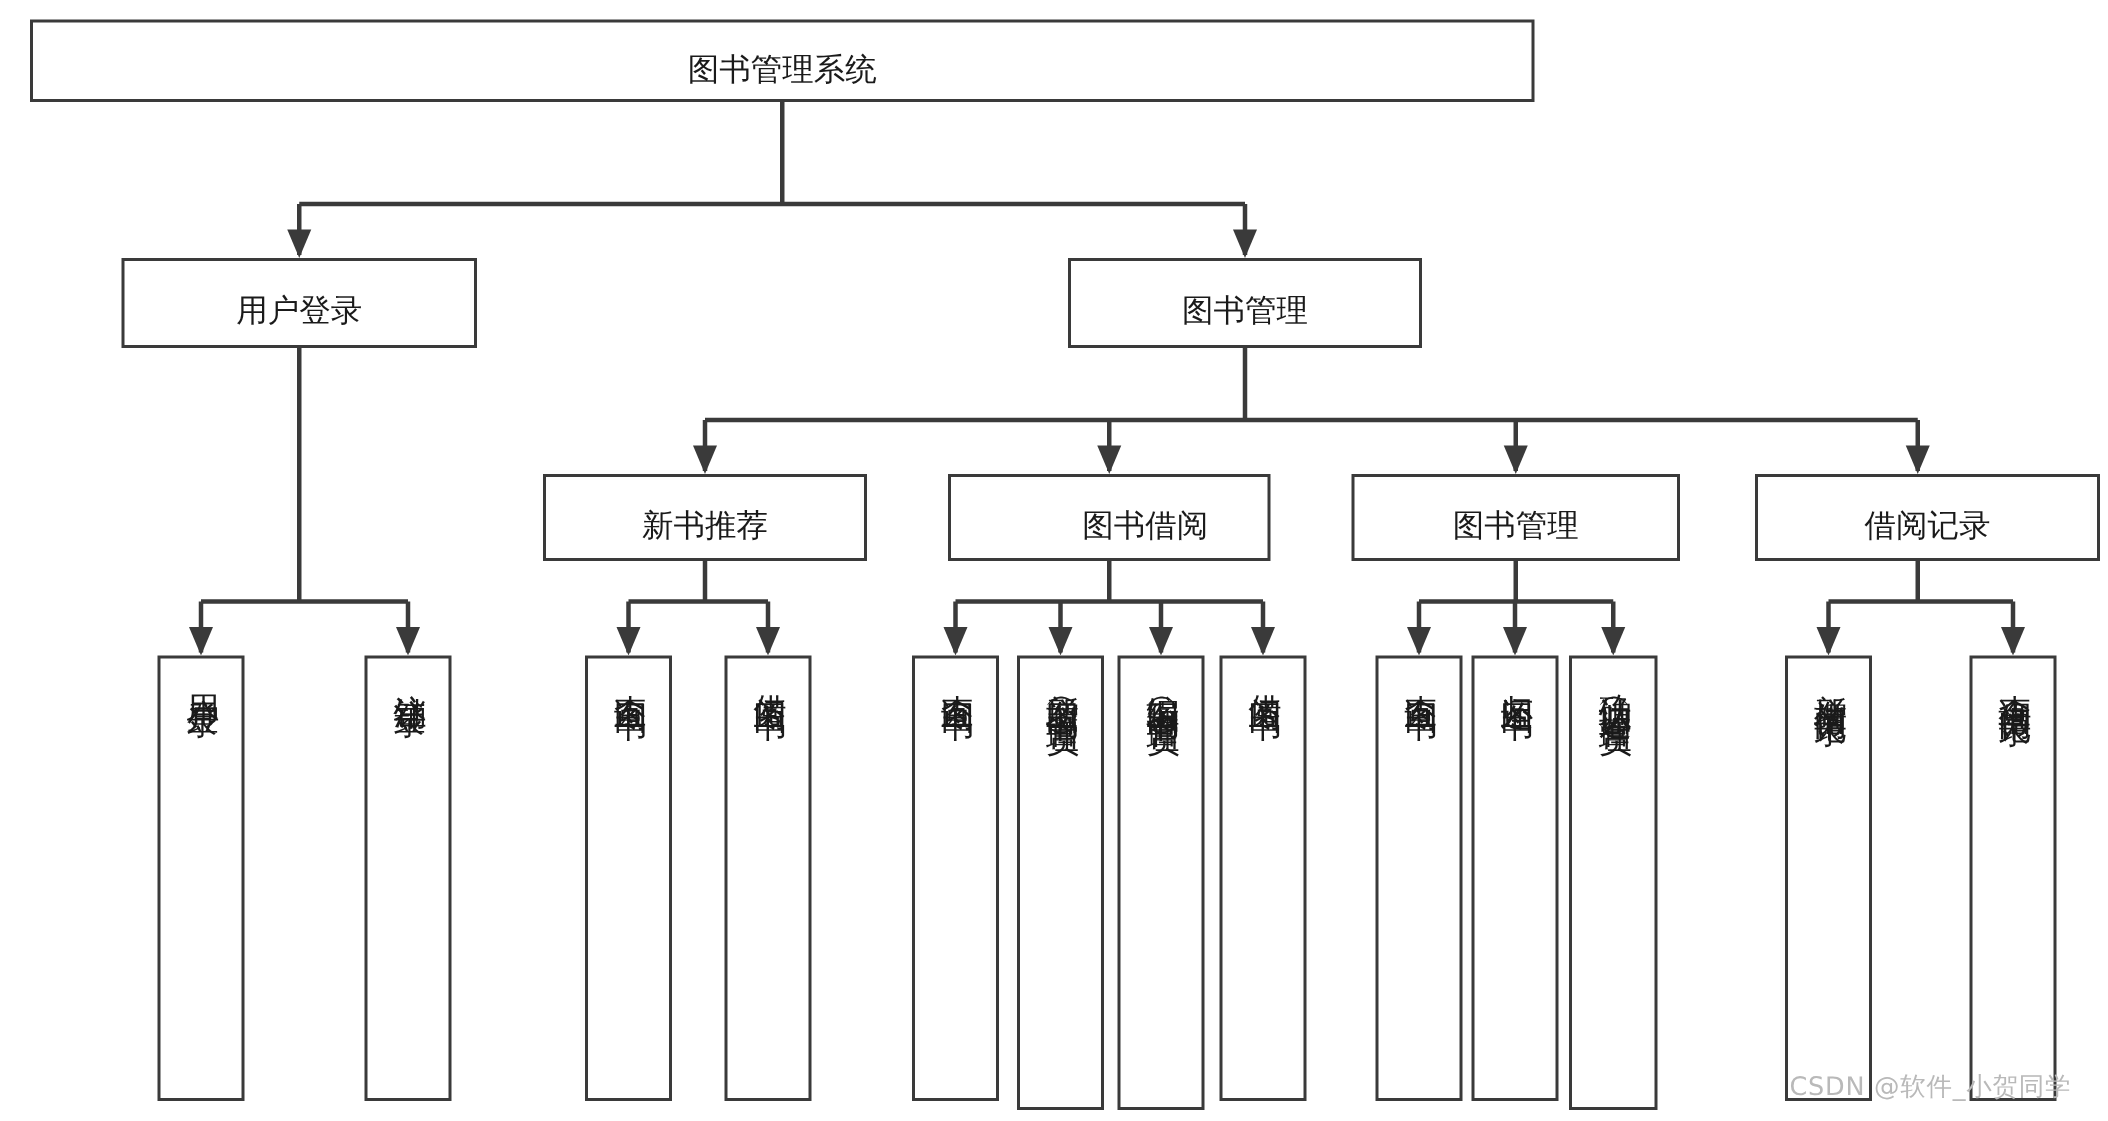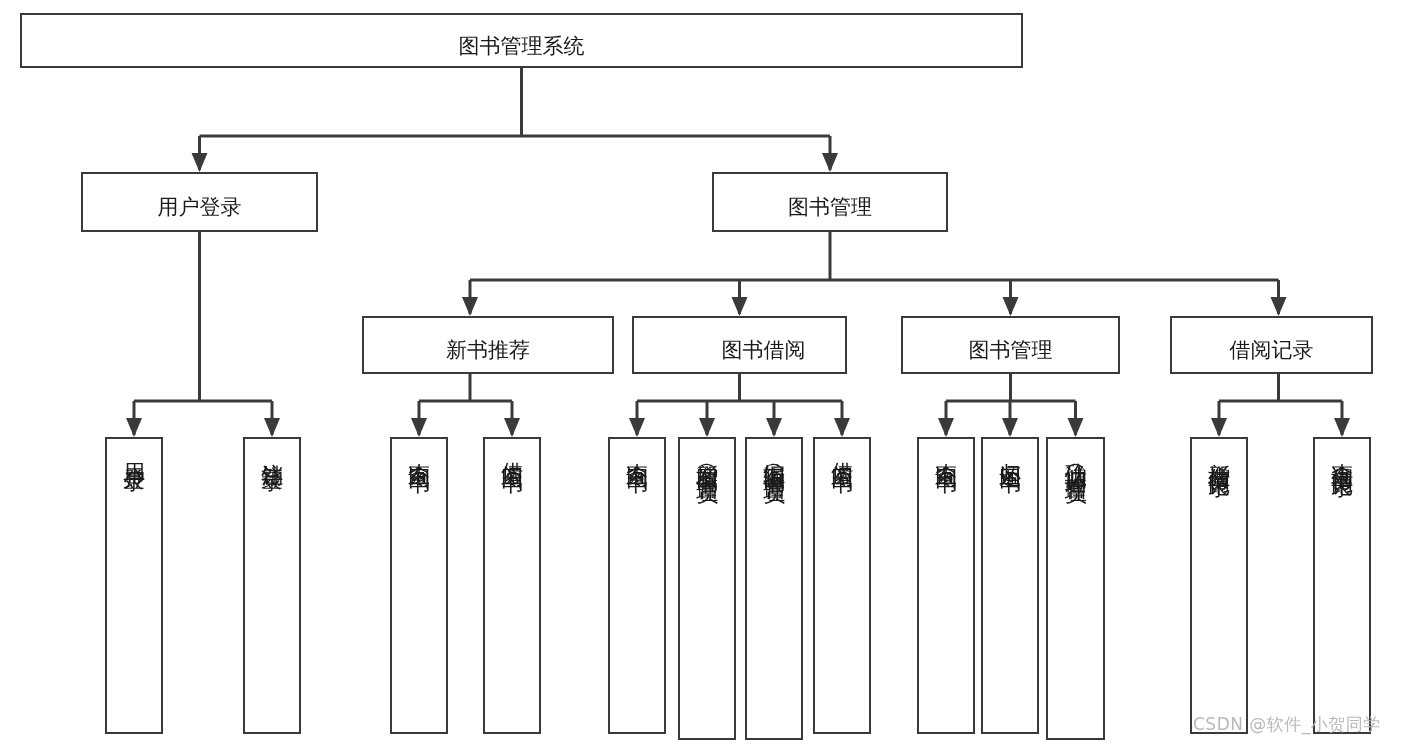--- a/index.html
+++ b/index.html
@@ -126,30 +126,30 @@
   <div id="nodes-layer">
       <div class="node horiz" style="left: 20px; top: 13px; width: 1003px; height: 55px; border-color: rgb(58, 58, 58); background: rgb(255, 255, 255);">
         <span class="label" style="color: rgb(26, 26, 26);">图书管理系统</span>
       </div>
       <div class="node horiz" style="left: 81px; top: 172px; width: 237px; height: 60px; border-color: rgb(58, 58, 58); background: rgb(255, 255, 255);">
         <span class="label" style="color: rgb(26, 26, 26);">用户登录</span>
       </div>
       <div class="node horiz" style="left: 712px; top: 172px; width: 236px; height: 60px; border-color: rgb(58, 58, 58); background: rgb(255, 255, 255);">
         <span class="label" style="color: rgb(26, 26, 26);">图书管理</span>
       </div>
-      <div class="node horiz" style="left: 362px; top: 316px; width: 252px; height: 58px; border-color: rgb(58, 58, 58); background: rgb(255, 255, 255);">
+      <div class="node horiz" style="left: 362px; top: 316px; width: 216px; height: 58px; border-color: rgb(58, 58, 58); background: rgb(255, 255, 255);">
         <span class="label" style="color: rgb(26, 26, 26);">新书推荐</span>
       </div>
       <div class="node horiz" style="left: 632px; top: 316px; width: 215px; height: 58px; border-color: rgb(58, 58, 58); background: rgb(255, 255, 255); padding-left: 48px;">
         <span class="label" style="color: rgb(26, 26, 26);">图书借阅</span>
       </div>
       <div class="node horiz" style="left: 901px; top: 316px; width: 219px; height: 58px; border-color: rgb(58, 58, 58); background: rgb(255, 255, 255);">
         <span class="label" style="color: rgb(26, 26, 26);">图书管理</span>
       </div>
-      <div class="node horiz" style="left: 1170px; top: 316px; width: 203px; height: 58px; border-color: rgb(58, 58, 58); background: rgb(255, 255, 255); justify-content: center;">
+      <div class="node horiz" style="left: 1170px; top: 316px; width: 230px; height: 58px; border-color: rgb(58, 58, 58); background: rgb(255, 255, 255); justify-content: center;">
         <span class="label" style="color: rgb(26, 26, 26);">借阅记录</span>
       </div>
       <div class="node vert" style="left: 105px; top: 437px; width: 58px; height: 297px; border-color: rgb(58, 58, 58); background: rgb(255, 255, 255);">
         <span class="label" style="color: rgb(26, 26, 26);">用户登录</span>
       </div>
       <div class="node vert" style="left: 243px; top: 437px; width: 58px; height: 297px; border-color: rgb(58, 58, 58); background: rgb(255, 255, 255);">
         <span class="label" style="color: rgb(26, 26, 26);">注销登录</span>
       </div>
       <div class="node vert" style="left: 390px; top: 437px; width: 58px; height: 297px; border-color: rgb(58, 58, 58); background: rgb(255, 255, 255);">
         <span class="label" style="color: rgb(26, 26, 26);">查询图书</span>

